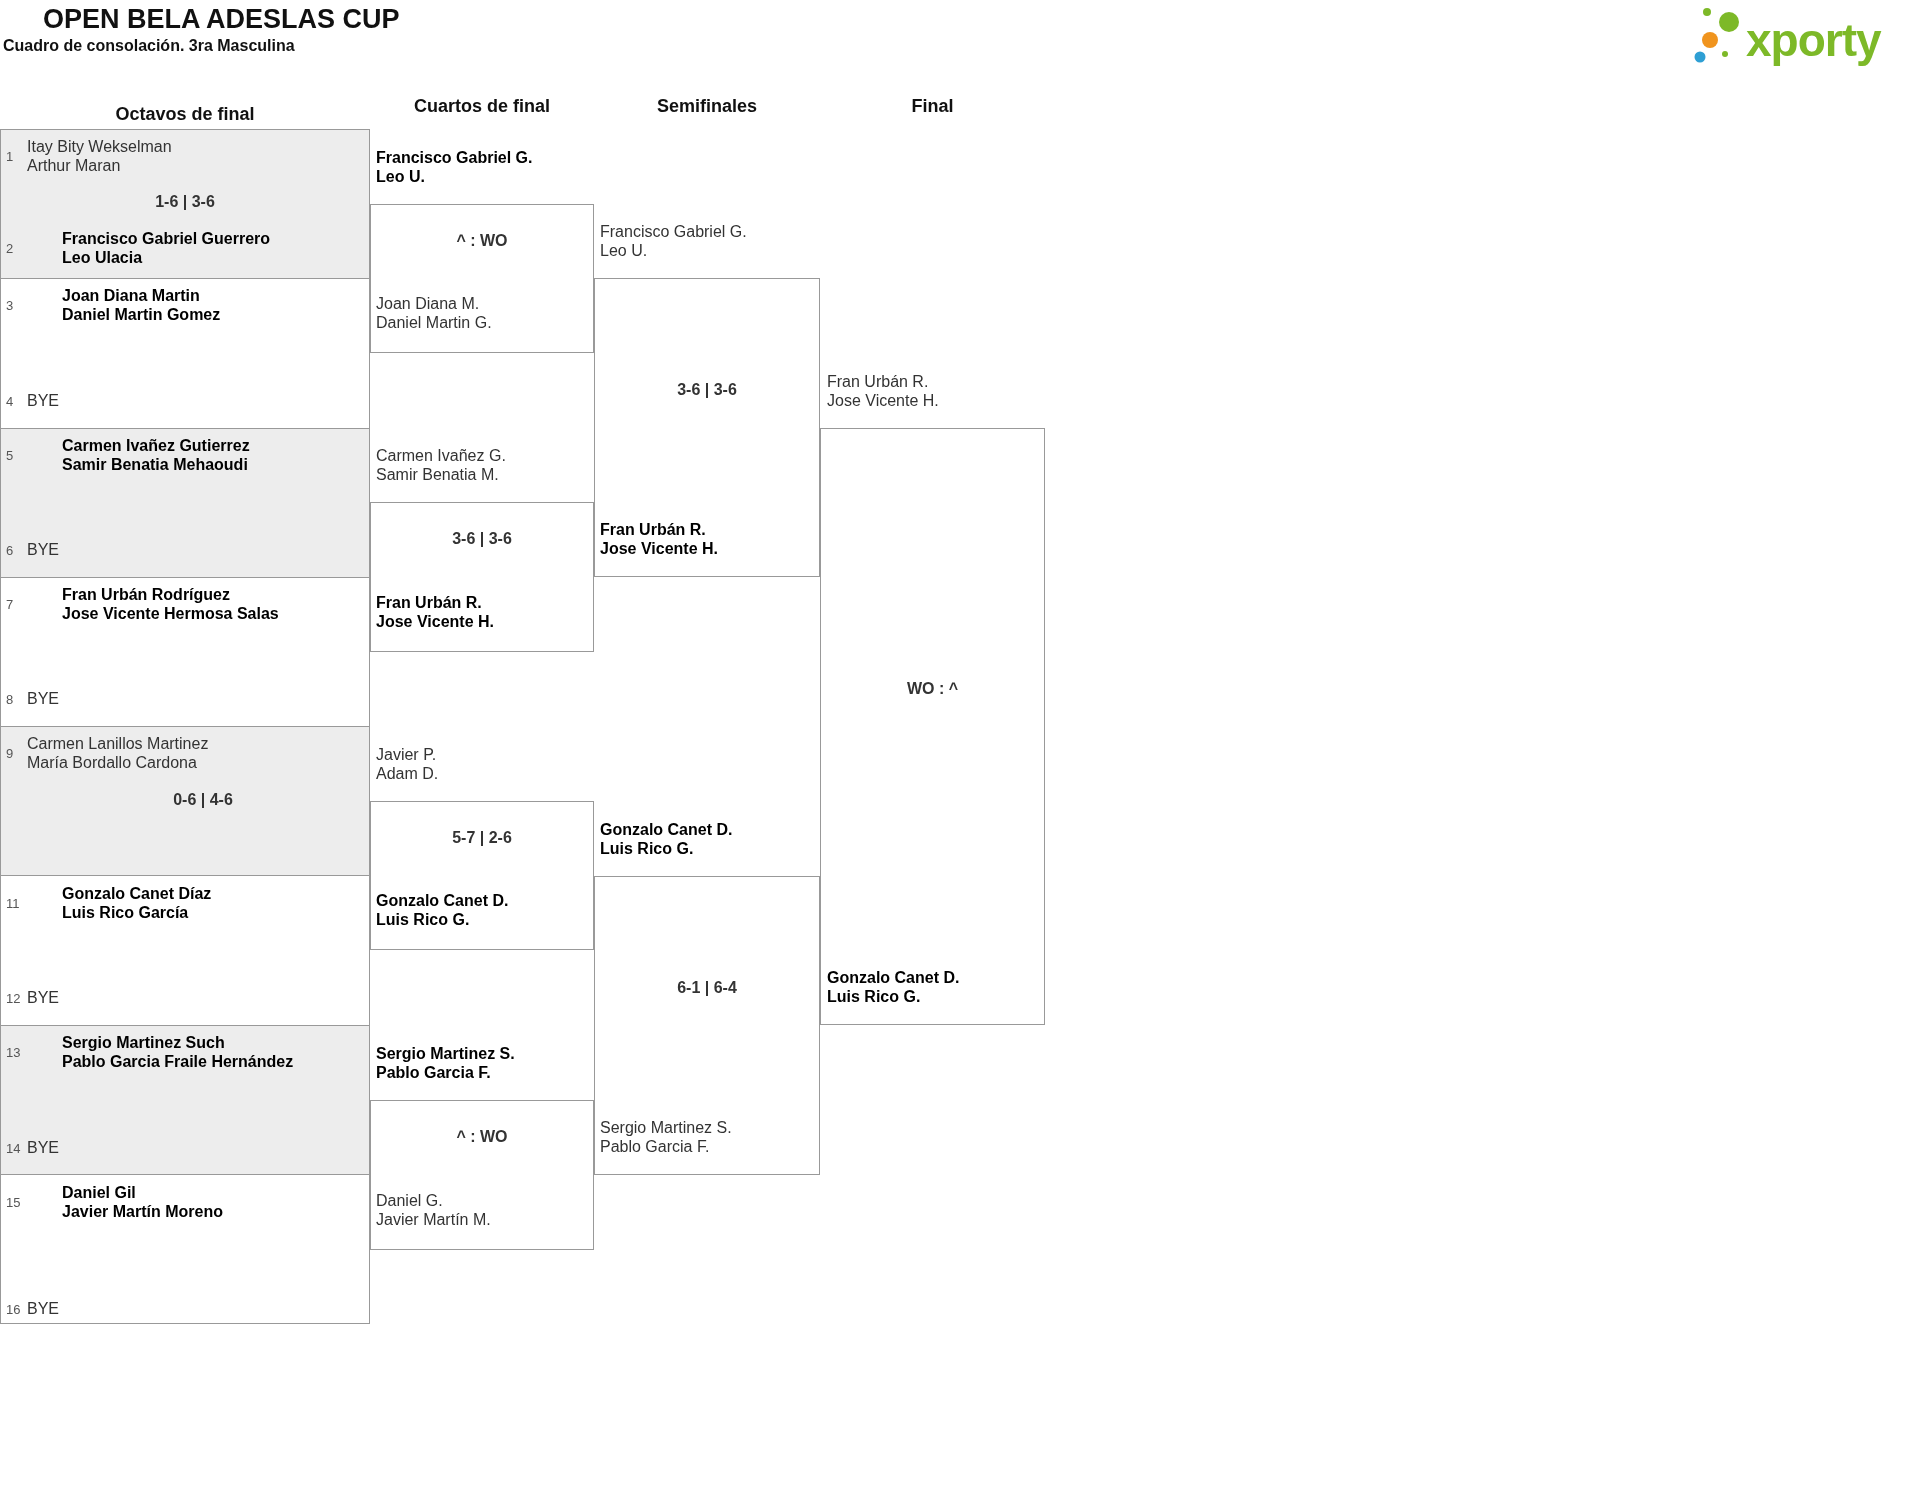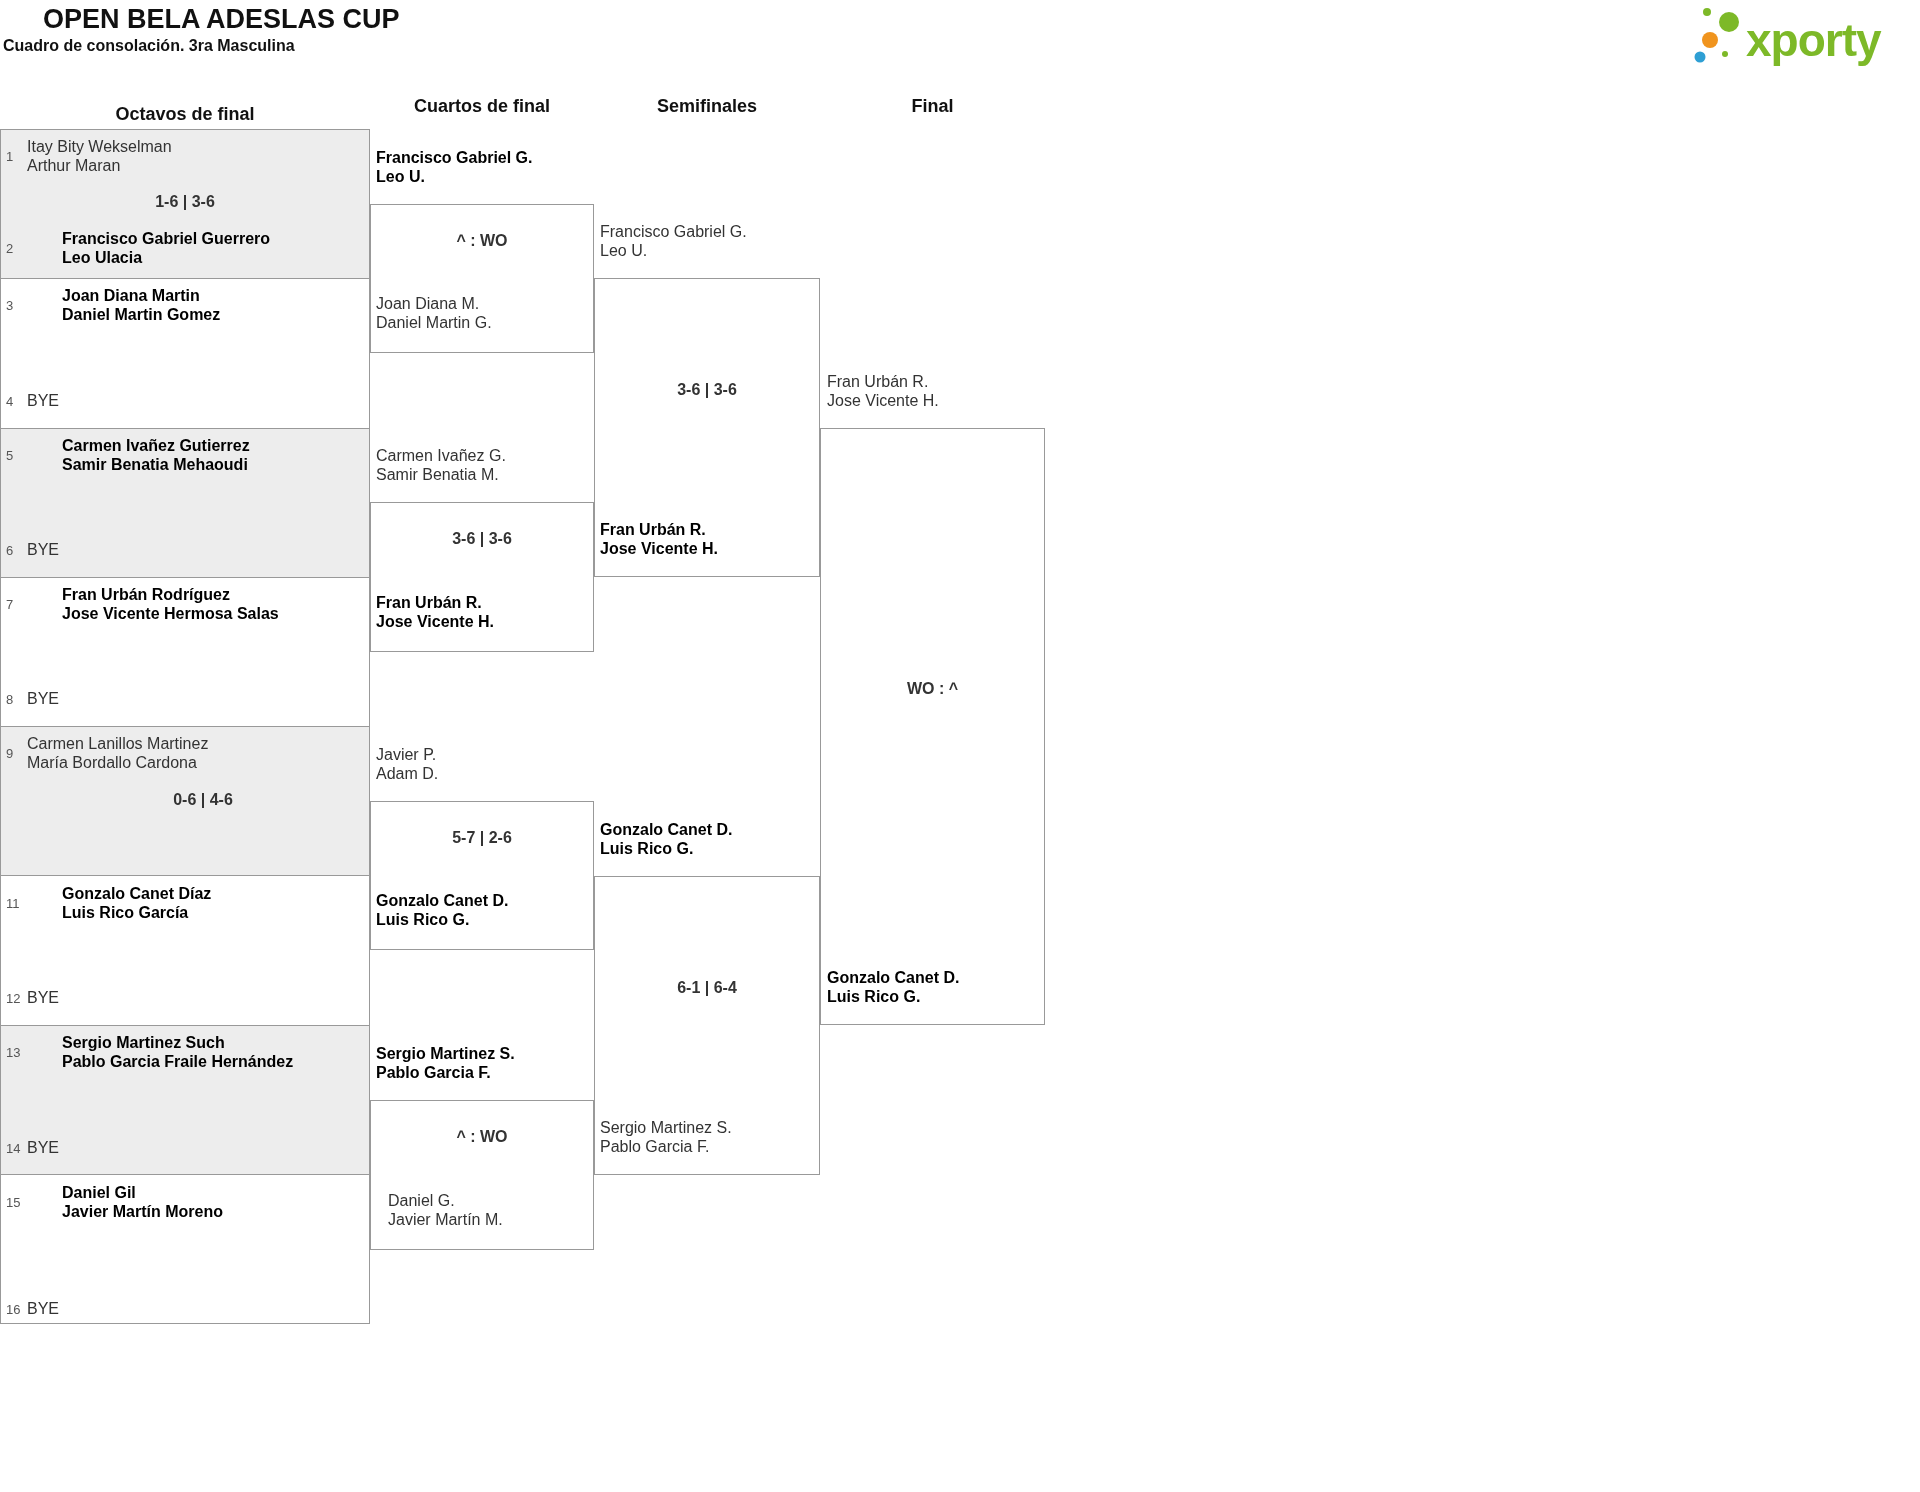--- a/index.html
+++ b/index.html
@@ -190,21 +190,21 @@
   <div class="team-label bold" style="left:376px;top:891px;width:215px;">
     <div>Gonzalo Canet D.</div>
     <div>Luis Rico G.</div>
   </div>
 
   <div class="team-label bold" style="left:376px;top:1044px;width:215px;">
     <div>Sergio Martinez S.</div>
     <div>Pablo Garcia F.</div>
   </div>
   <div class="score" style="left:370px;top:1128px;width:224px;">^ : WO</div>
-  <div class="team-label" style="left:376px;top:1191px;width:215px;margin-left:12px;">
+  <div class="team-label" style="left:376px;top:1191px;width:215px;">
     <div>Daniel G.</div>
     <div>Javier Martín M.</div>
   </div>
 
   <div class="box" style="left:594px;top:278px;width:226px;height:299px;"></div>
   <div class="box" style="left:594px;top:876px;width:226px;height:299px;"></div>
 
   <div class="team-label" style="left:600px;top:222px;width:215px;">
     <div>Francisco Gabriel G.</div>
     <div>Leo U.</div>

